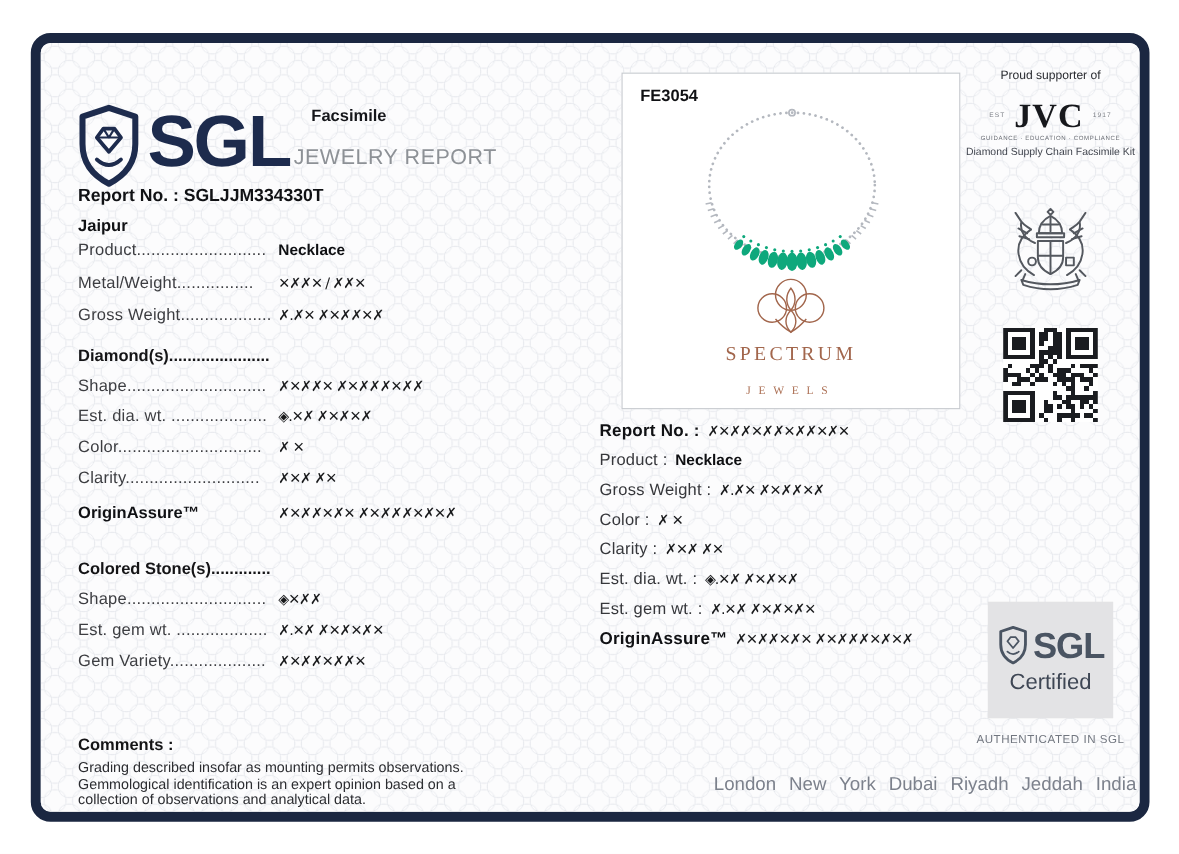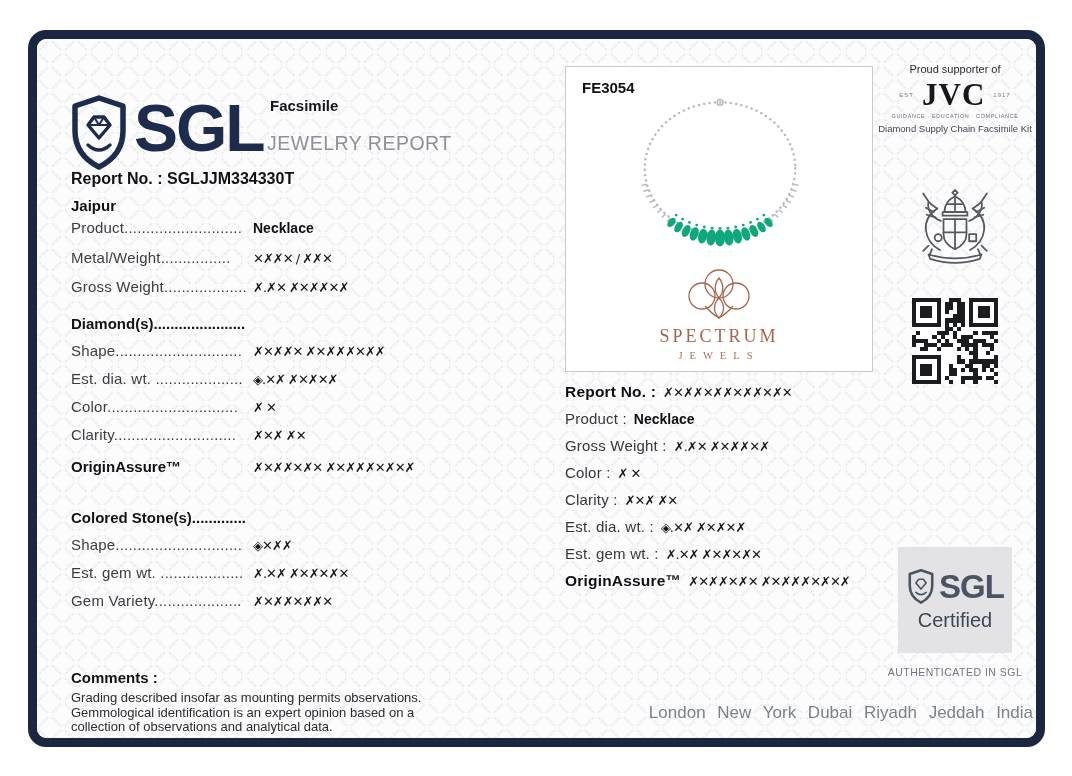--- a/index.html
+++ b/index.html
@@ -6,21 +6,21 @@
   body{width:1072px;height:776px;background:#ffffff;font-family:"Liberation Sans",sans-serif;position:relative;overflow:hidden;}
   .card{position:absolute;left:28px;top:30px;width:999px;height:699px;border:9px solid #1b2741;border-radius:18px;}
   .card-inner{position:relative;width:100%;height:100%;border-radius:10px;overflow:hidden;
     background:
       radial-gradient(closest-side, transparent 74%, rgba(188,194,206,.30) 76%, transparent 85%) 0 0/26px 26px,
       radial-gradient(closest-side, transparent 74%, rgba(188,194,206,.30) 76%, transparent 85%) 13px 13px/26px 26px,
       #fcfcfd;}
   
   .sgl-shield{position:absolute;left:30px;top:54px;width:64px;height:79px;}
   .sgl-word{position:absolute;left:97px;top:56px;font-size:66px;font-weight:700;letter-spacing:-2px;color:#1d2b4d;line-height:1;}
-  .facsimile{position:absolute;left:233px;top:58px;font-size:15px;font-weight:700;color:#15161a;}
+  .facsimile{position:absolute;left:246px;top:58px;font-size:15px;font-weight:700;color:#15161a;}
   .doc-type{position:absolute;left:230px;top:93px;font-size:19.5px;color:#8d9196;letter-spacing:.5px;}
   .report-no{position:absolute;left:34px;top:131px;font-size:16px;font-weight:700;color:#101114;}
   .location{position:absolute;left:34px;top:158px;font-size:15px;font-weight:700;color:#101114;}
   
   .left-fields{position:absolute;left:34px;top:180px;width:400px;}
   .f-row{display:flex;align-items:baseline;height:29px;}
   .f-row.h30{height:30px}.f-row.h28{height:28px}
   .f-label{width:182px;font-size:15px;color:#3c3d41;white-space:nowrap;overflow:hidden;flex:none;letter-spacing:.2px;}
   .f-value{font-size:14px;color:#0e0f12;}
   .boldv{font-weight:700;}
@@ -32,31 +32,31 @@
   .comments{position:absolute;left:34px;top:630px;width:392px;}
   .comments-title{font-size:15px;font-weight:700;color:#141416;}
   .comments-text{margin-top:5px;font-size:13px;line-height:1.12;color:#2b2c30;}
   
   .img-box{position:absolute;left:528px;top:27px;width:308px;height:306px;background:#ffffff;border:1px solid #c7cacf;box-sizing:border-box;}
   .photo-id{position:absolute;left:16px;top:12px;font-size:15px;font-weight:700;color:#101114;text-align:center;}
   .necklace{position:absolute;left:34px;top:26px;width:240px;height:160px;}
   .spectrum{position:absolute;left:0;right:0;bottom:10px;text-align:center;}
   .spectrum-flourish{width:78px;height:58px;}
   .spectrum-name{font-family:"Liberation Serif",serif;font-size:18px;letter-spacing:3px;color:#a2664c;margin-top:-2px;}
-  .spectrum-sub{font-family:"Liberation Serif",serif;font-size:10.5px;letter-spacing:7px;color:#ad7257;margin-top:3px;}
-  
-  .center-fields{position:absolute;left:528px;top:344px;width:336px;}
+  .spectrum-sub{font-family:"Liberation Serif",serif;font-size:10.5px;letter-spacing:7px;color:#ad7257;margin-top:18px;}
+  
+  .center-fields{position:absolute;left:508px;top:344px;width:336px;}
   .c-row{display:flex;align-items:baseline;height:27px;}
   .c-label{font-size:15px;color:#36373b;margin-right:7px;white-space:nowrap;letter-spacing:.2px;}
   .c-label.cb{font-weight:700;color:#101114;font-size:15.5px;}
   
   .right-col{position:absolute;left:836px;top:0;width:164px;height:100%;text-align:center;}
   .jvc-block{position:absolute;top:24px;left:0;right:0;}
   .supporter{font-size:11px;color:#2a2c31;}
-  .jvc-line{display:flex;justify-content:center;align-items:center;gap:8px;margin-top:4px;}
+  .jvc-line{display:flex;justify-content:center;align-items:center;gap:8px;margin-top:14px;}
   .jvc-est,.jvc-year{font-size:6px;color:#7a7d84;letter-spacing:1px;}
   .jvc-name{font-family:"Liberation Serif",serif;font-size:31px;font-weight:700;color:#17181c;letter-spacing:1px;line-height:1;}
   .jvc-tagline{font-size:5.5px;letter-spacing:.6px;color:#6a6d74;margin-top:3px;}
   .jvc-kit{font-size:9.5px;color:#41454e;margin-top:4px;}
   .crest{position:absolute;top:148px;left:50%;transform:translateX(-50%);width:106px;height:82px;}
   .qr{position:absolute;top:259px;left:50%;transform:translateX(-50%);width:86px;height:86px;}
   .qr-caption{position:absolute;top:352px;left:50%;transform:translateX(-50%);width:106px;text-align:left;font-size:9.5px;line-height:1.22;color:#33363c;}
   .certified{position:absolute;top:508px;left:50%;transform:translateX(-50%);width:114px;height:106px;background:#e3e3e5;display:flex;flex-direction:column;align-items:center;justify-content:center;}
   .certified-row{display:flex;align-items:center;gap:3px;}
   .certified-brand{font-size:33px;font-weight:700;letter-spacing:-1px;color:#4a5462;line-height:1;}

